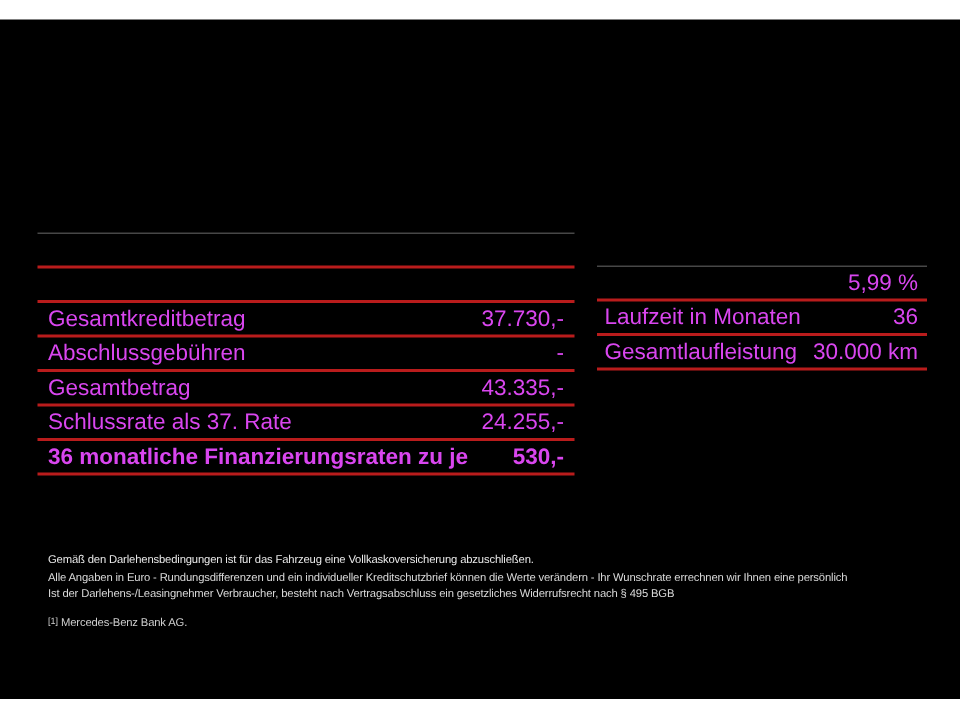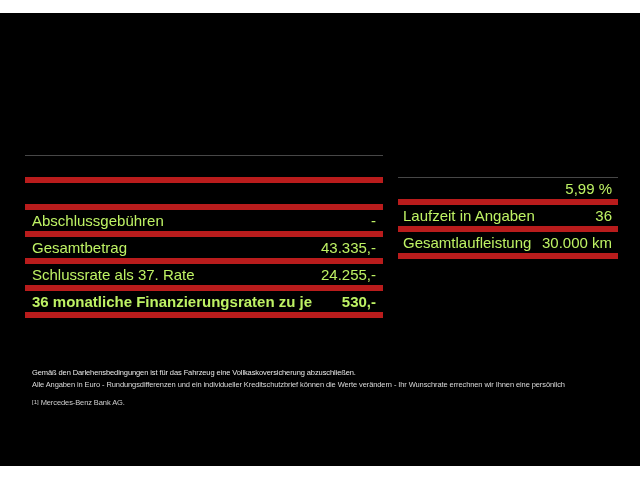--- a/index.html
+++ b/index.html
@@ -26,22 +26,22 @@
 
   .fin-table {
     position: absolute;
     border-top: 1px solid #474747;
   }
   .fin-table .row {
     display: flex;
     justify-content: space-between;
     align-items: center;
     height: 21px;
-    border-bottom: 6px solid #b91c1c;
-    color: #bef264;
+    border-bottom: 2px solid #b91c1c;
+    color: #d946ef;
     font-size: 15px;
     line-height: 21px;
   }
   .fin-table .row .label {
     padding-left: 7px;
     white-space: nowrap;
   }
   .fin-table .row .value {
     padding-right: 7px;
     white-space: nowrap;
@@ -89,20 +89,24 @@
   <div class="fin-table left-table">
     <div class="row">
       <span class="label"></span>
       <span class="value"></span>
     </div>
     <div class="row">
       <span class="label"></span>
       <span class="value"></span>
     </div>
     <div class="row">
+      <span class="label">Gesamtkreditbetrag</span>
+      <span class="value">37.730,-</span>
+    </div>
+    <div class="row">
       <span class="label">Abschlussgebühren</span>
       <span class="value">-</span>
     </div>
     <div class="row">
       <span class="label">Gesamtbetrag</span>
       <span class="value">43.335,-</span>
     </div>
     <div class="row">
       <span class="label">Schlussrate als 37. Rate</span>
       <span class="value">24.255,-</span>
@@ -112,32 +116,33 @@
       <span class="value">530,-</span>
     </div>
   </div>
 
   <div class="fin-table right-table">
     <div class="row">
       <span class="label"></span>
       <span class="value">5,99 %</span>
     </div>
     <div class="row">
-      <span class="label">Laufzeit in Angaben</span>
+      <span class="label">Laufzeit in Monaten</span>
       <span class="value">36</span>
     </div>
     <div class="row">
       <span class="label">Gesamtlaufleistung</span>
       <span class="value">30.000 km</span>
     </div>
   </div>
 
   <div class="disclaimer">
     <div class="line-bold">Gemäß den Darlehensbedingungen ist für das Fahrzeug eine Vollkaskoversicherung abzuschließen.</div>
     <div class="line">Alle Angaben in Euro - Rundungsdifferenzen und ein individueller Kreditschutzbrief können die Werte verändern - Ihr Wunschrate errechnen wir Ihnen eine persönlich</div>
+    <div class="line">Ist der Darlehens-/Leasingnehmer Verbraucher, besteht nach Vertragsabschluss ein gesetzliches Widerrufsrecht nach § 495 BGB</div>
     <div class="footnote">
       <span class="marker">[1]</span>
       <span class="text">Mercedes-Benz Bank AG.</span>
     </div>
   </div>
 
   <div class="letterbox bottom"></div>
 
 </div>
 

